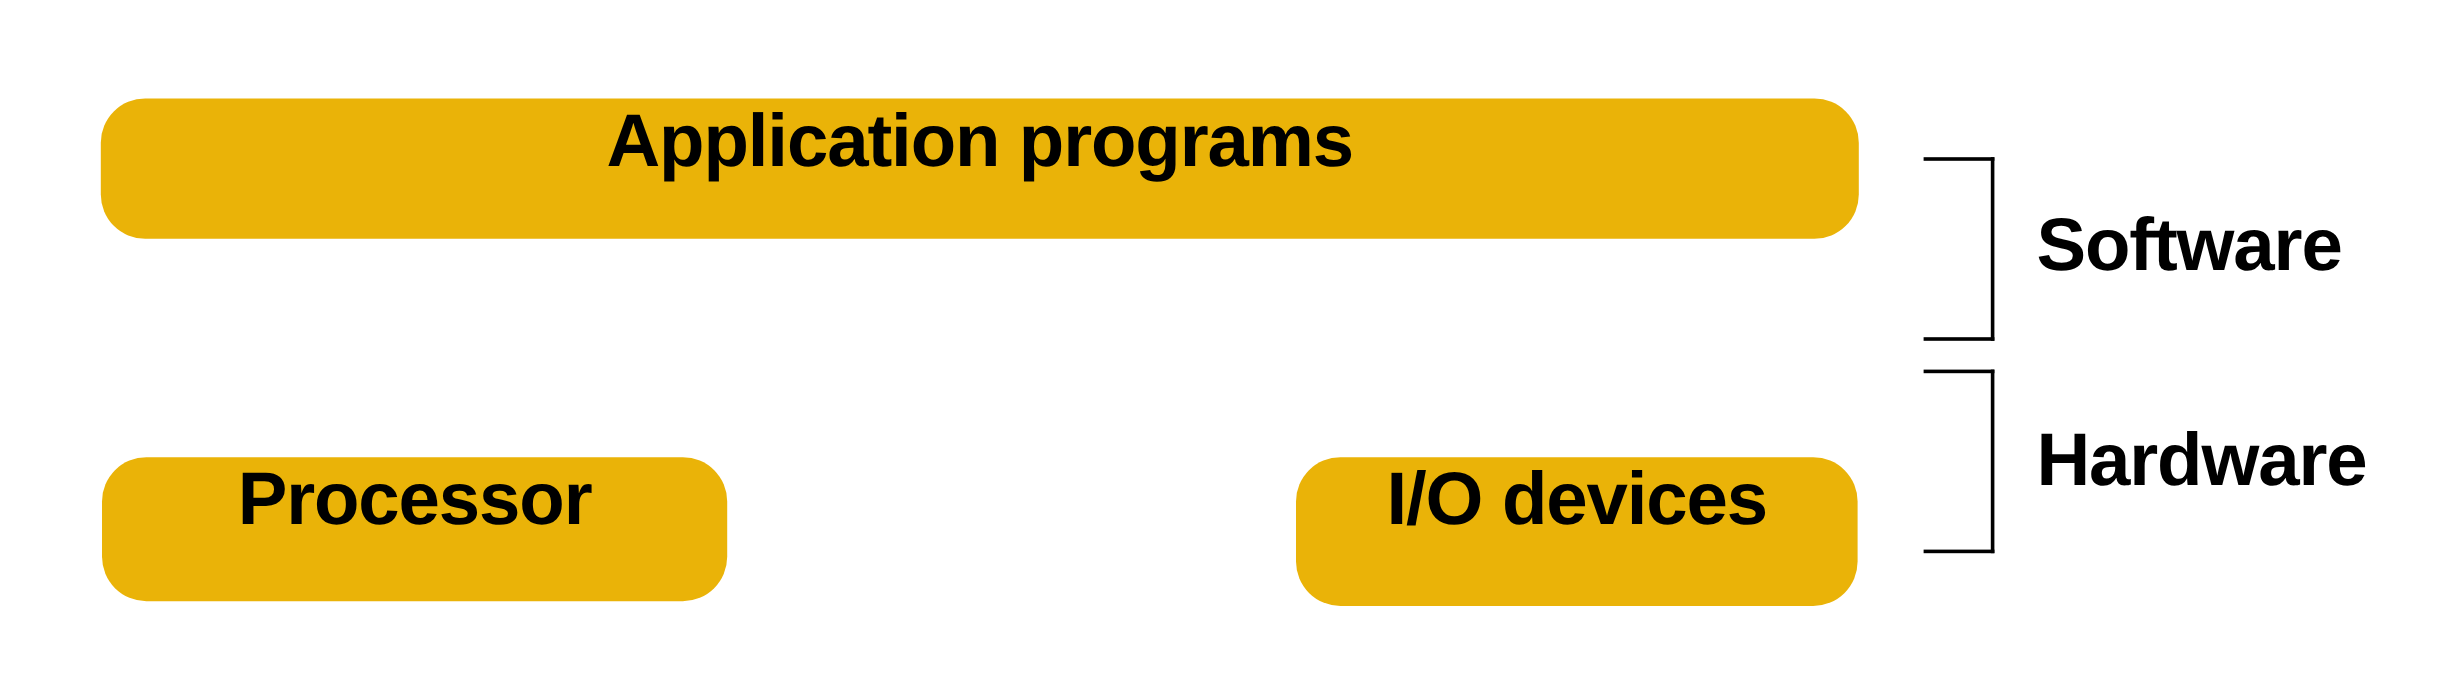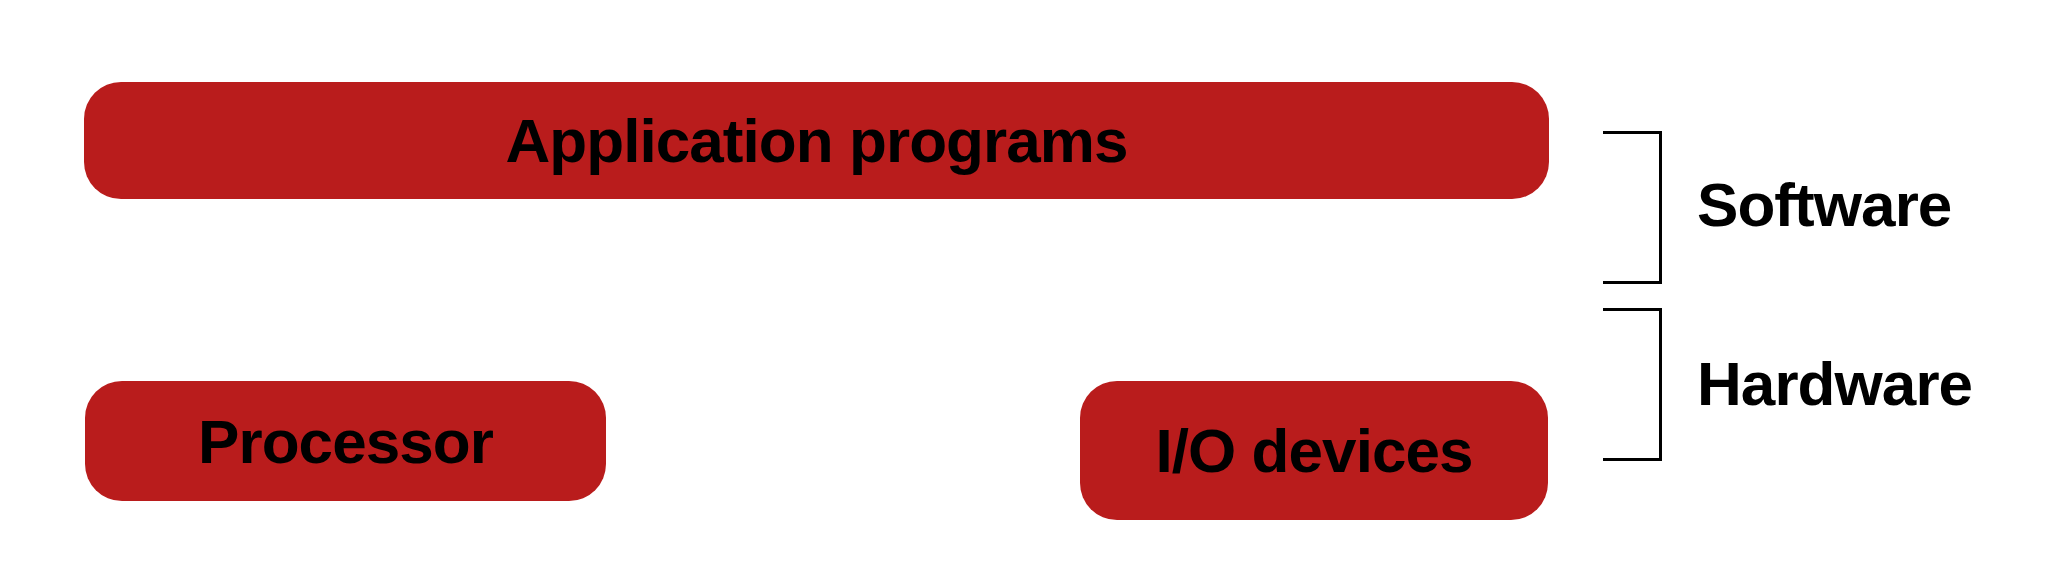--- a/index.html
+++ b/index.html
@@ -10,24 +10,23 @@
   .canvas {
     position: relative;
     width: 2046px;
     height: 582px;
     background: #ffffff;
     overflow: hidden;
     font-family: "Liberation Sans", sans-serif;
   }
   .layer-box {
     position: absolute;
-    background: #b91c1c;
+    background: #eab308;
     border-radius: 37px;
     display: flex;
-    align-items: center;
     justify-content: center;
     color: #000000;
     font-size: 62px;
     font-weight: bold;
     letter-spacing: -0.015em;
     white-space: nowrap;
   }
   .box-app {
     left: 84px; top: 82px;
     width: 1465px; height: 117px;
@@ -39,21 +38,21 @@
   .box-processor {
     left: 85px; top: 381px;
     width: 521px; height: 120px;
   }
   .box-memory {
     left: 582px; top: 381px;
     width: 469px; height: 120px;
   }
   .box-io {
     left: 1080px; top: 381px;
-    width: 468px; height: 139px;
+    width: 468px; height: 124px;
   }
   .bracket {
     position: absolute;
     left: 1603px;
     width: 59px;
     height: 153px;
     box-sizing: border-box;
     border-top: 3px solid #000000;
     border-right: 3px solid #000000;
     border-bottom: 3px solid #000000;

